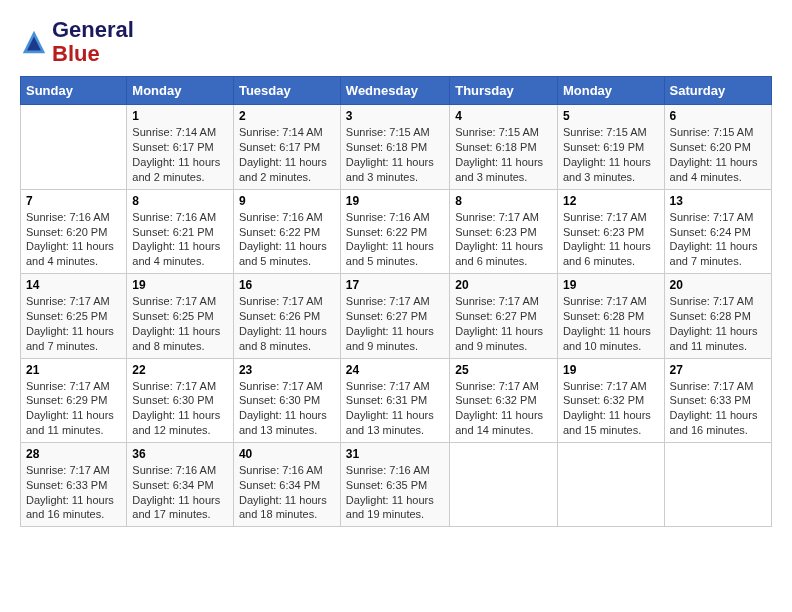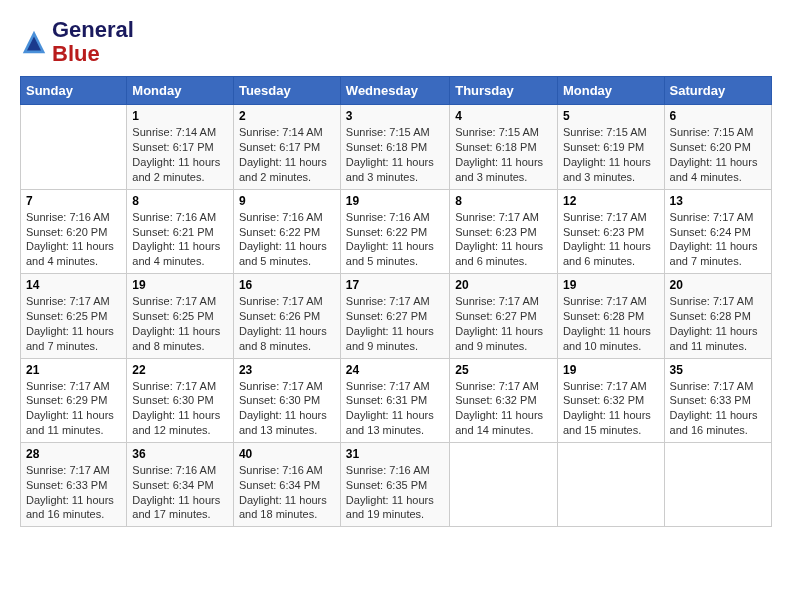--- a/index.html
+++ b/index.html
@@ -232,21 +232,21 @@
           </td>
           <td>
             <span class="day-num">25</span>
             <div class="day-info">Sunrise: 7:17 AM<br>Sunset: 6:32 PM<br>Daylight: 11 hours and 14 minutes.</div>
           </td>
           <td>
             <span class="day-num">19</span>
             <div class="day-info">Sunrise: 7:17 AM<br>Sunset: 6:32 PM<br>Daylight: 11 hours and 15 minutes.</div>
           </td>
           <td>
-            <span class="day-num">35</span>
+            <span class="day-num">27</span>
             <div class="day-info">Sunrise: 7:17 AM<br>Sunset: 6:33 PM<br>Daylight: 11 hours and 16 minutes.</div>
           </td>
         </tr>
         <tr>
           <td>
             <span class="day-num">28</span>
             <div class="day-info">Sunrise: 7:17 AM<br>Sunset: 6:33 PM<br>Daylight: 11 hours and 16 minutes.</div>
           </td>
           <td>
             <span class="day-num">36</span>

